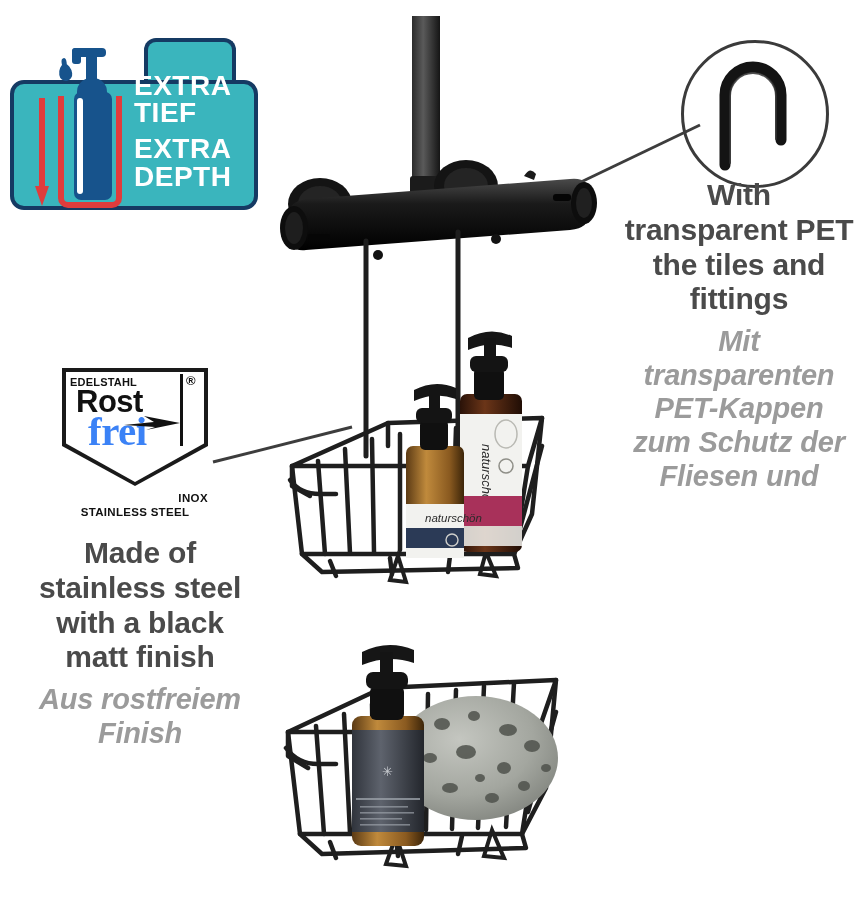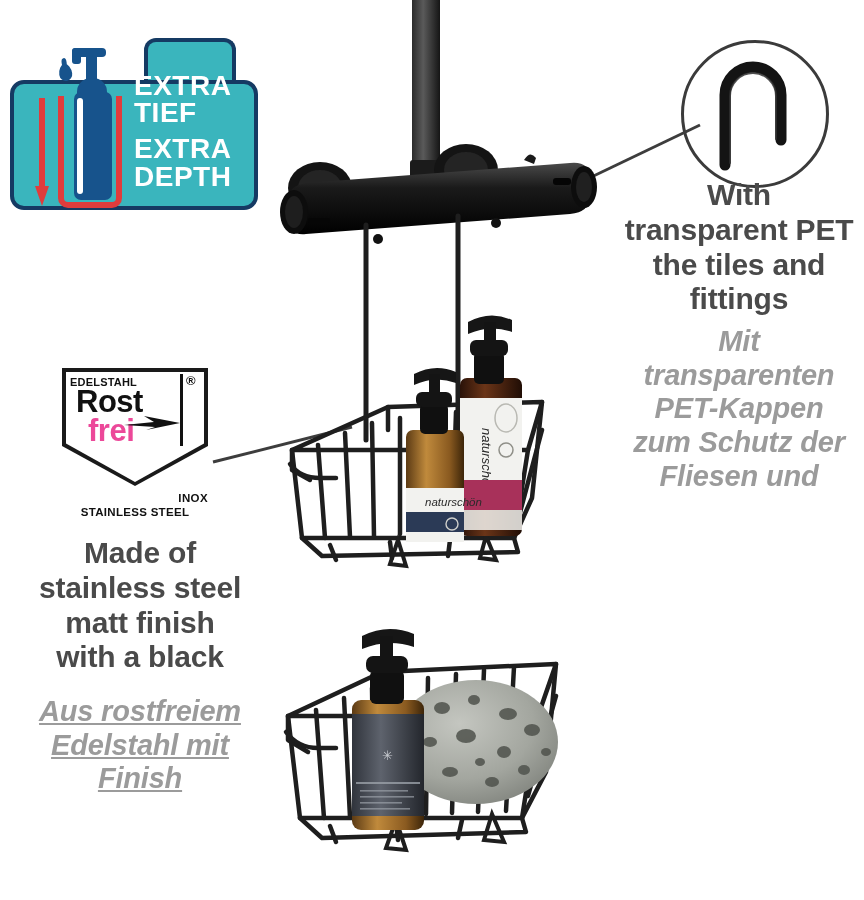--- a/index.html
+++ b/index.html
@@ -79,21 +79,21 @@
   .rf-reg{
     position:absolute;left:124px;top:6px;font-size:13px;font-weight:bold;color:#111;line-height:14px;
   }
   .rf-divider{position:absolute;left:118px;top:6px;width:3px;height:72px;background:#111;}
   .rf-rost{
     position:absolute;left:14px;top:18px;width:120px;
     font-size:31px;font-weight:bold;color:#111;line-height:32px;letter-spacing:-0.5px;
   }
   .rf-frei{
     position:absolute;left:26px;top:47px;width:120px;
-    font-size:31px;font-weight:bold;color:#ec4899;line-height:32px;letter-spacing:-0.5px;
+    font-size:41px;font-weight:bold;color:#3b82f6;line-height:32px;letter-spacing:-0.5px;font-family:Liberation Serif, serif;
   }
   .rf-arrow{
     position:absolute;left:62px;top:48px;width:70px;height:16px;
   }
   .rf-inox{
     position:absolute;left:0;top:124px;width:146px;text-align:right;
     font-size:11.5px;font-weight:bold;color:#111;letter-spacing:0.4px;
   }
   .rf-ss{
     position:absolute;left:-2px;top:138px;width:150px;text-align:center;
@@ -103,33 +103,33 @@
   
   .txt-en{
     color:#4a4a4a;font-weight:bold;font-size:30px;line-height:1.16;
     text-align:center;letter-spacing:-0.2px;
   }
   .txt-de{
     color:#9b9b9b;font-weight:bold;font-style:italic;font-size:29px;line-height:1.16;
     text-align:center;letter-spacing:-0.2px;
   }
   #left-text{position:absolute;left:2px;top:536px;width:276px;}
-  #left-text .txt-de{margin-top:20px;text-decoration:underline;}
+  #left-text .txt-de{margin-top:8px;}
   #right-text{position:absolute;left:606px;top:178px;width:266px;}
   #right-text .txt-de{margin-top:8px;}
 
   
   #hook-callout{position:absolute;left:681px;top:40px;width:148px;height:148px;}
   .hook-ring{
     position:absolute;left:0;top:0;width:148px;height:148px;
     border:3px solid #3b3b3b;border-radius:50%;box-sizing:border-box;background:#fff;
   }
 
   
-  #product{position:absolute;left:270px;top:0;width:330px;height:644px;}
+  #product{position:absolute;left:270px;top:16px;width:330px;height:644px;}
   svg.prod{position:absolute;left:0;top:0;}
 
   .leader{stroke:#3d3d3d;stroke-width:3;fill:none;}
 </style>
 </head>
 <body>
 
 <div id="stage">
 
   <div id="depth-badge">
@@ -186,26 +186,25 @@
 
   <svg width="864" height="900" style="position:absolute;left:0;top:0;pointer-events:none;">
     <line class="leader" x1="213" y1="462" x2="352" y2="427"></line>
     <line class="leader" x1="558" y1="193" x2="700" y2="125"></line>
   </svg>
 
   <div id="left-text">
     <div class="txt-en">
       <div>Made of</div>
       <div>stainless steel</div>
+      <div>with a black</div>
       <div>matt finish</div>
-      <div>with a black</div>
     </div>
     <div class="txt-de">
       <div>Aus rostfreiem</div>
-      <div>Edelstahl mit</div>
       <div>Finish</div>
     </div>
   </div>
 
   <div id="right-text">
     <div class="txt-en">
       <div>With</div>
       <div>transparent PET</div>
       <div>the tiles and</div>
       <div>fittings</div>

